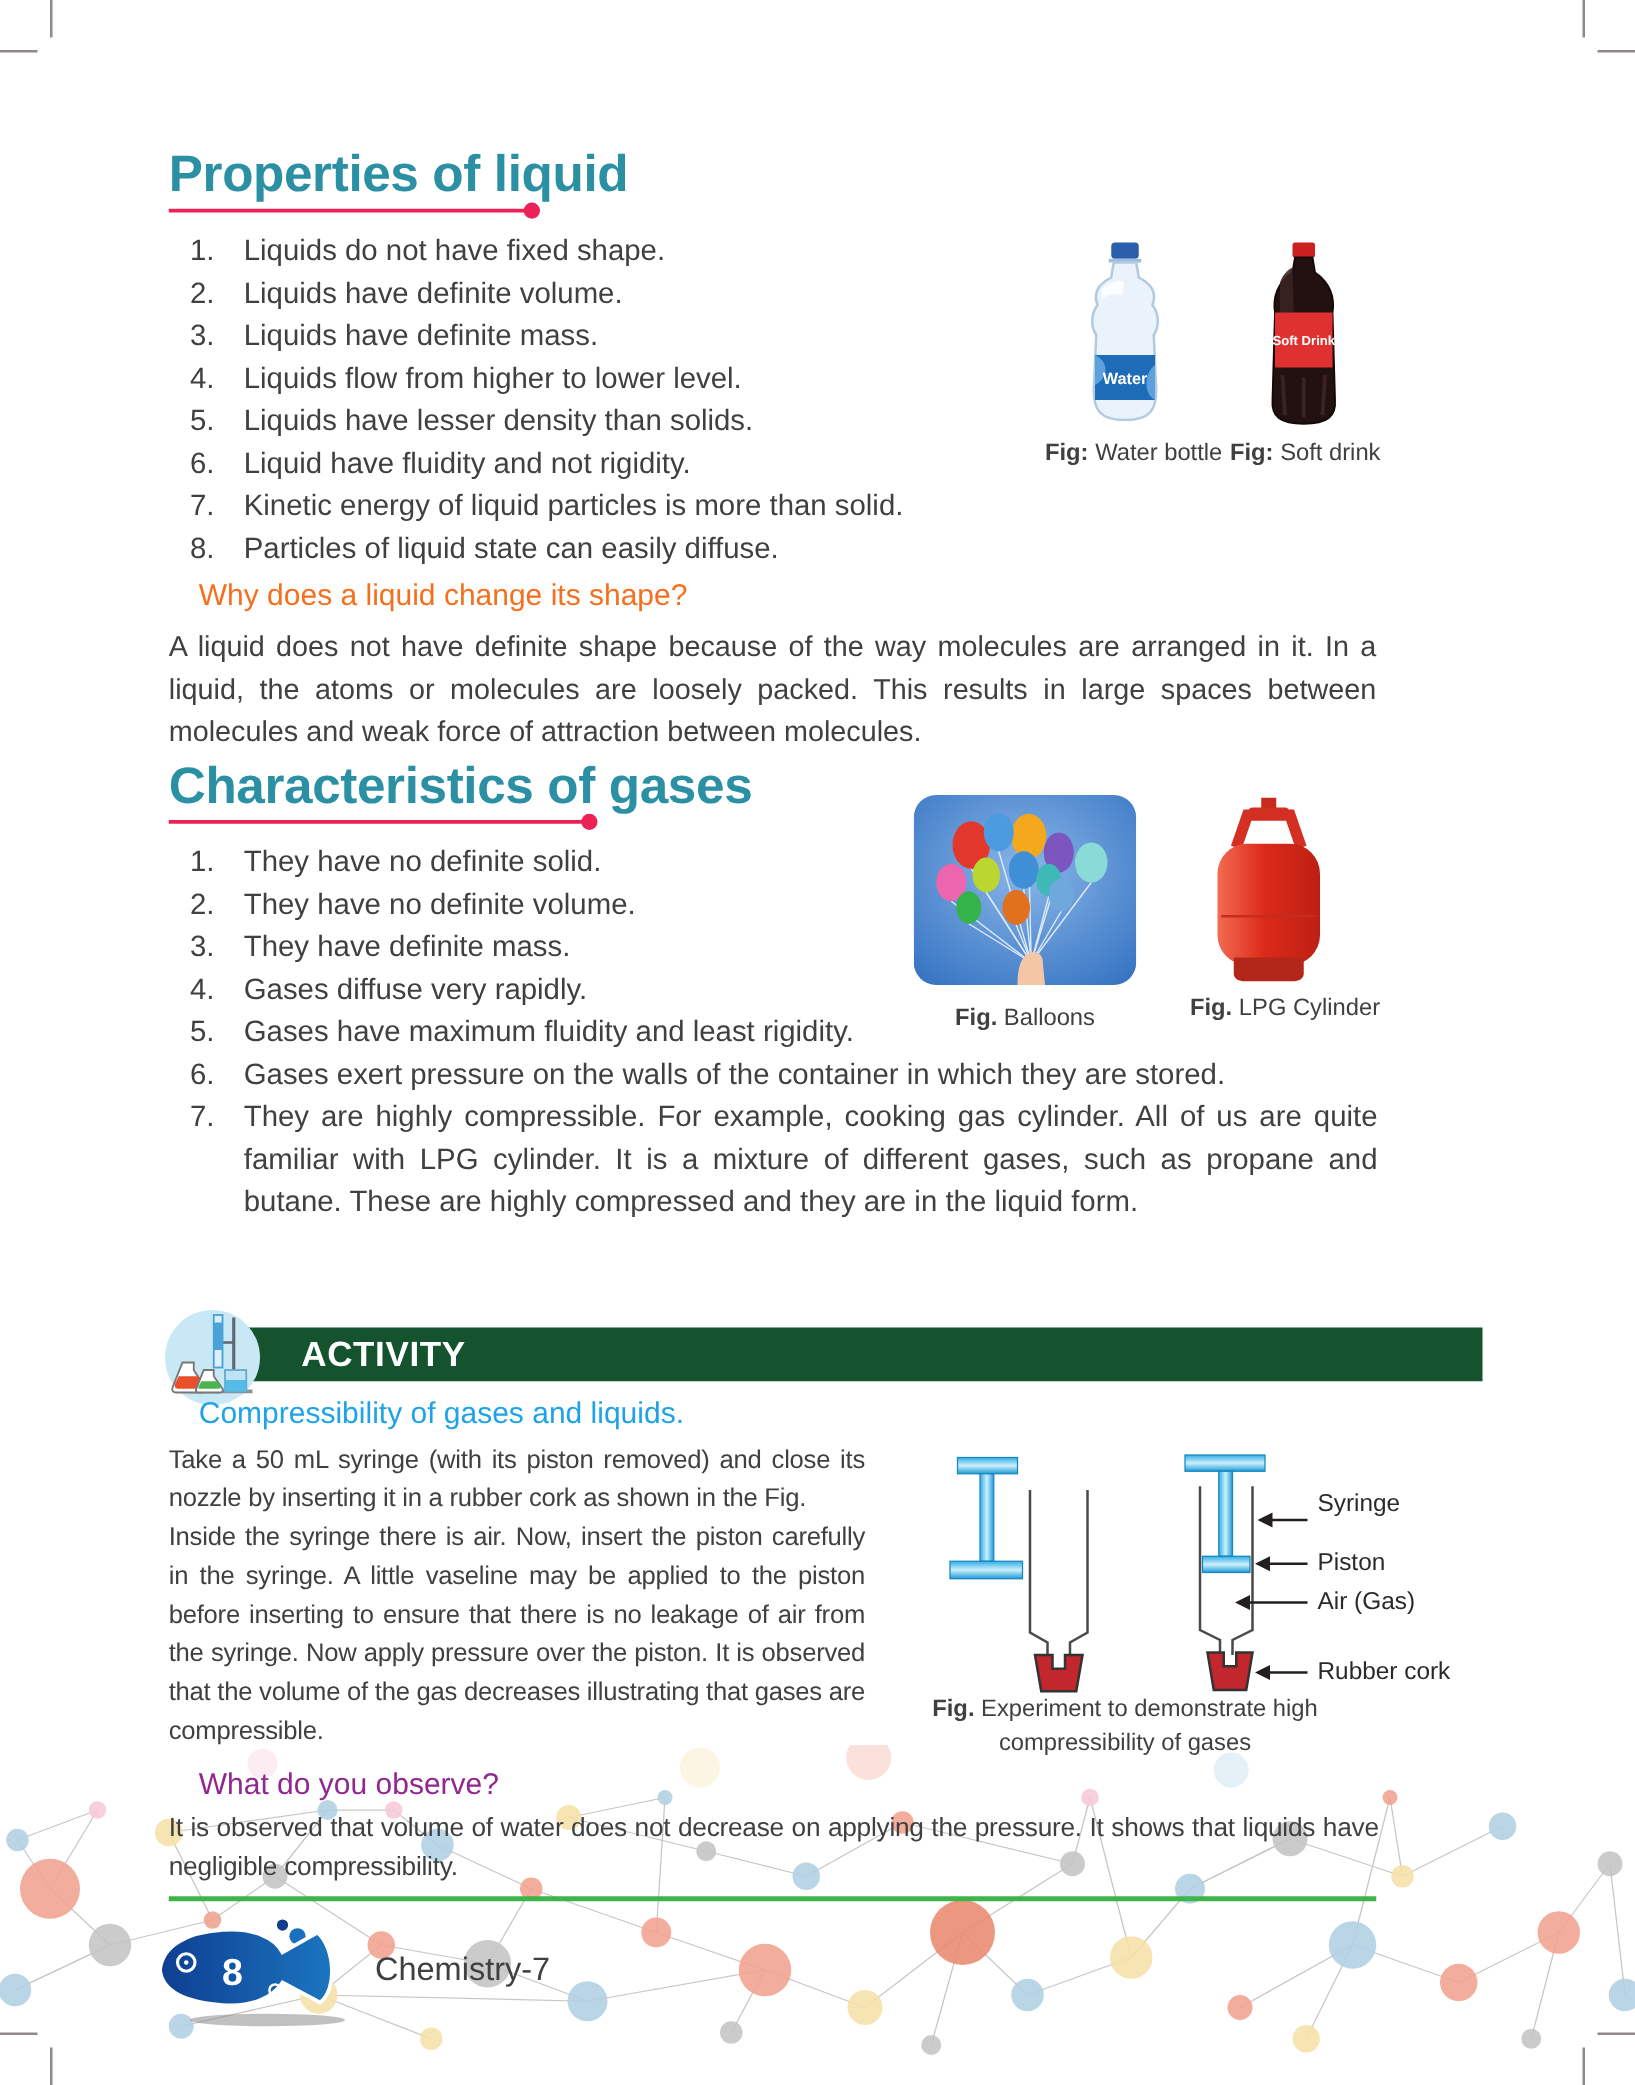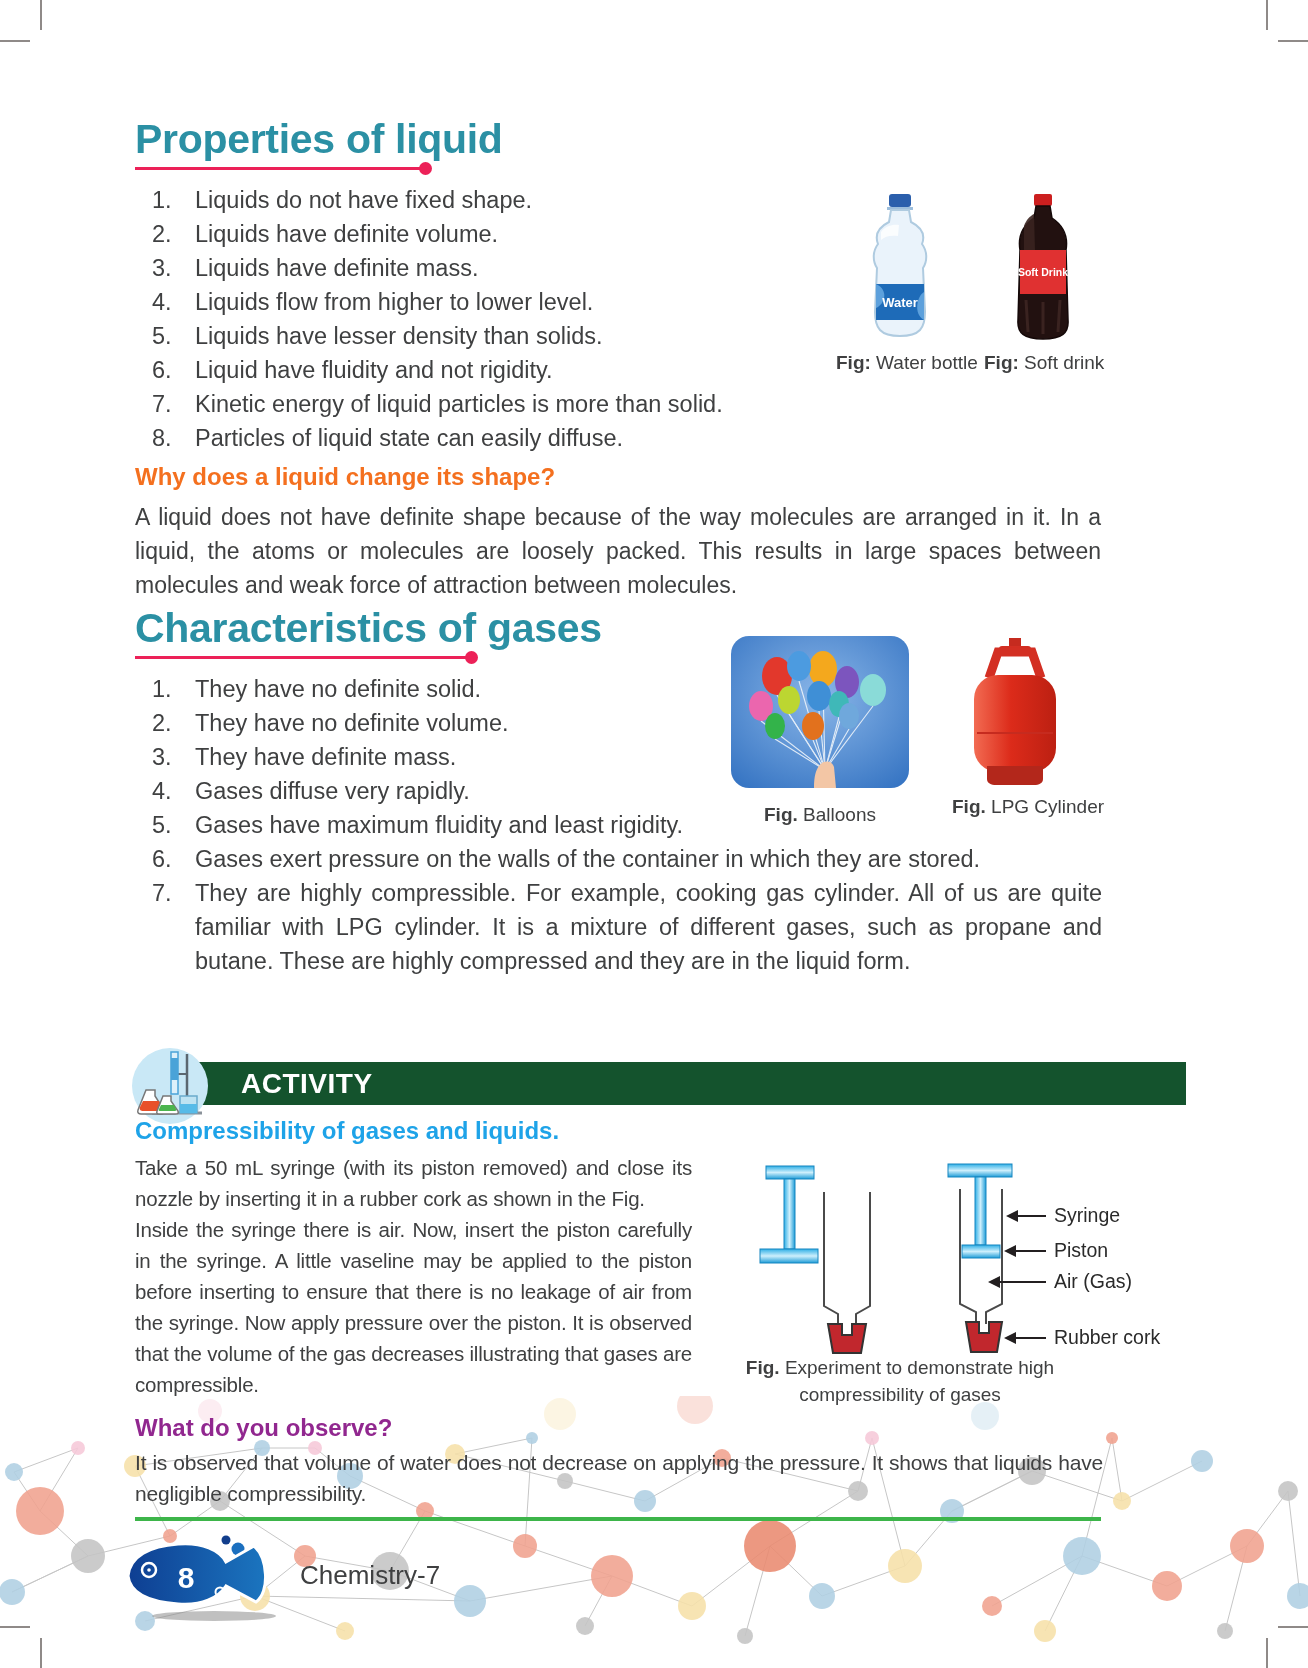--- a/index.html
+++ b/index.html
@@ -8,21 +8,21 @@
   .abs{position:absolute;}
   .crop{position:absolute;background:#8F8A88;}
   .sec-title{position:absolute;font-size:41px;font-weight:bold;color:#2B90A4;letter-spacing:-0.3px;}
   .rule{position:absolute;height:3px;background:#EC2158;}
   .rule-dot{position:absolute;width:13px;height:13px;border-radius:50%;background:#EC2158;}
   .list{position:absolute;}
   .li{display:flex;font-size:23.5px;line-height:34px;color:#3F4041;}
   .li .num{flex:0 0 43px;}
   .li .txt{flex:1;}
   .just{text-align:justify;}
-  .subhead{position:absolute;font-size:24px;font-weight:bold;}
+  .subhead{position:absolute;font-size:24px;font-weight:normal;margin-left:24px;}
   .orange{color:#F4701F;}
   .blue{color:#1EA3E8;}
   .purple{color:#91278F;}
   .body-p{position:absolute;font-size:23px;line-height:34px;text-align:justify;}
   .figure{position:absolute;text-align:center;}
   .figure svg{display:block;margin:0 auto;}
   .figcap{font-size:19px;color:#3F4041;text-align:center;margin-top:10px;white-space:nowrap;}
   .figcap b{font-weight:bold;}
   .act-banner{position:absolute;background:#14532d;color:#fff;font-weight:bold;font-size:28px;
               display:flex;align-items:center;padding-left:86px;letter-spacing:0.5px;}
@@ -385,21 +385,21 @@
           <line x1="307" y1="126" x2="354" y2="126"></line>
             <line x1="323" y1="182" x2="354" y2="182"></line>
         </g>
         <g fill="#231F20">
           <polygon points="314,60 326,54 326,66"></polygon>
             <polygon points="312,95 324,89 324,101"></polygon>
           <polygon points="296,126 308,120 308,132"></polygon>
             <polygon points="312,182 324,176 324,188"></polygon>
         </g>
       </svg>
-      <span class="dlabel" style="left:362px;top:48px">Syringe</span>
+      <span class="dlabel" style="left:362px;top:36px">Syringe</span>
       <span class="dlabel" style="left:362px;top:83px">Piston</span>
       <span class="dlabel" style="left:362px;top:114px">Air (Gas)</span>
       <span class="dlabel" style="left:362px;top:170px">Rubber cork</span>
       <div class="dcap" style="left:48px;top:198px;width:320px">
         <b>Fig.</b> <span>Experiment to demonstrate high compressibility of gases</span>
       </div>
     </div>
 
     <div class="subhead purple" style="left:135px;top:1414px">What do you observe?</div>
     <div class="obs-text" style="left:135px;top:1447px;width:968px">It is observed that volume of water does not decrease on applying the pressure. It shows that liquids have negligible compressibility.</div>

